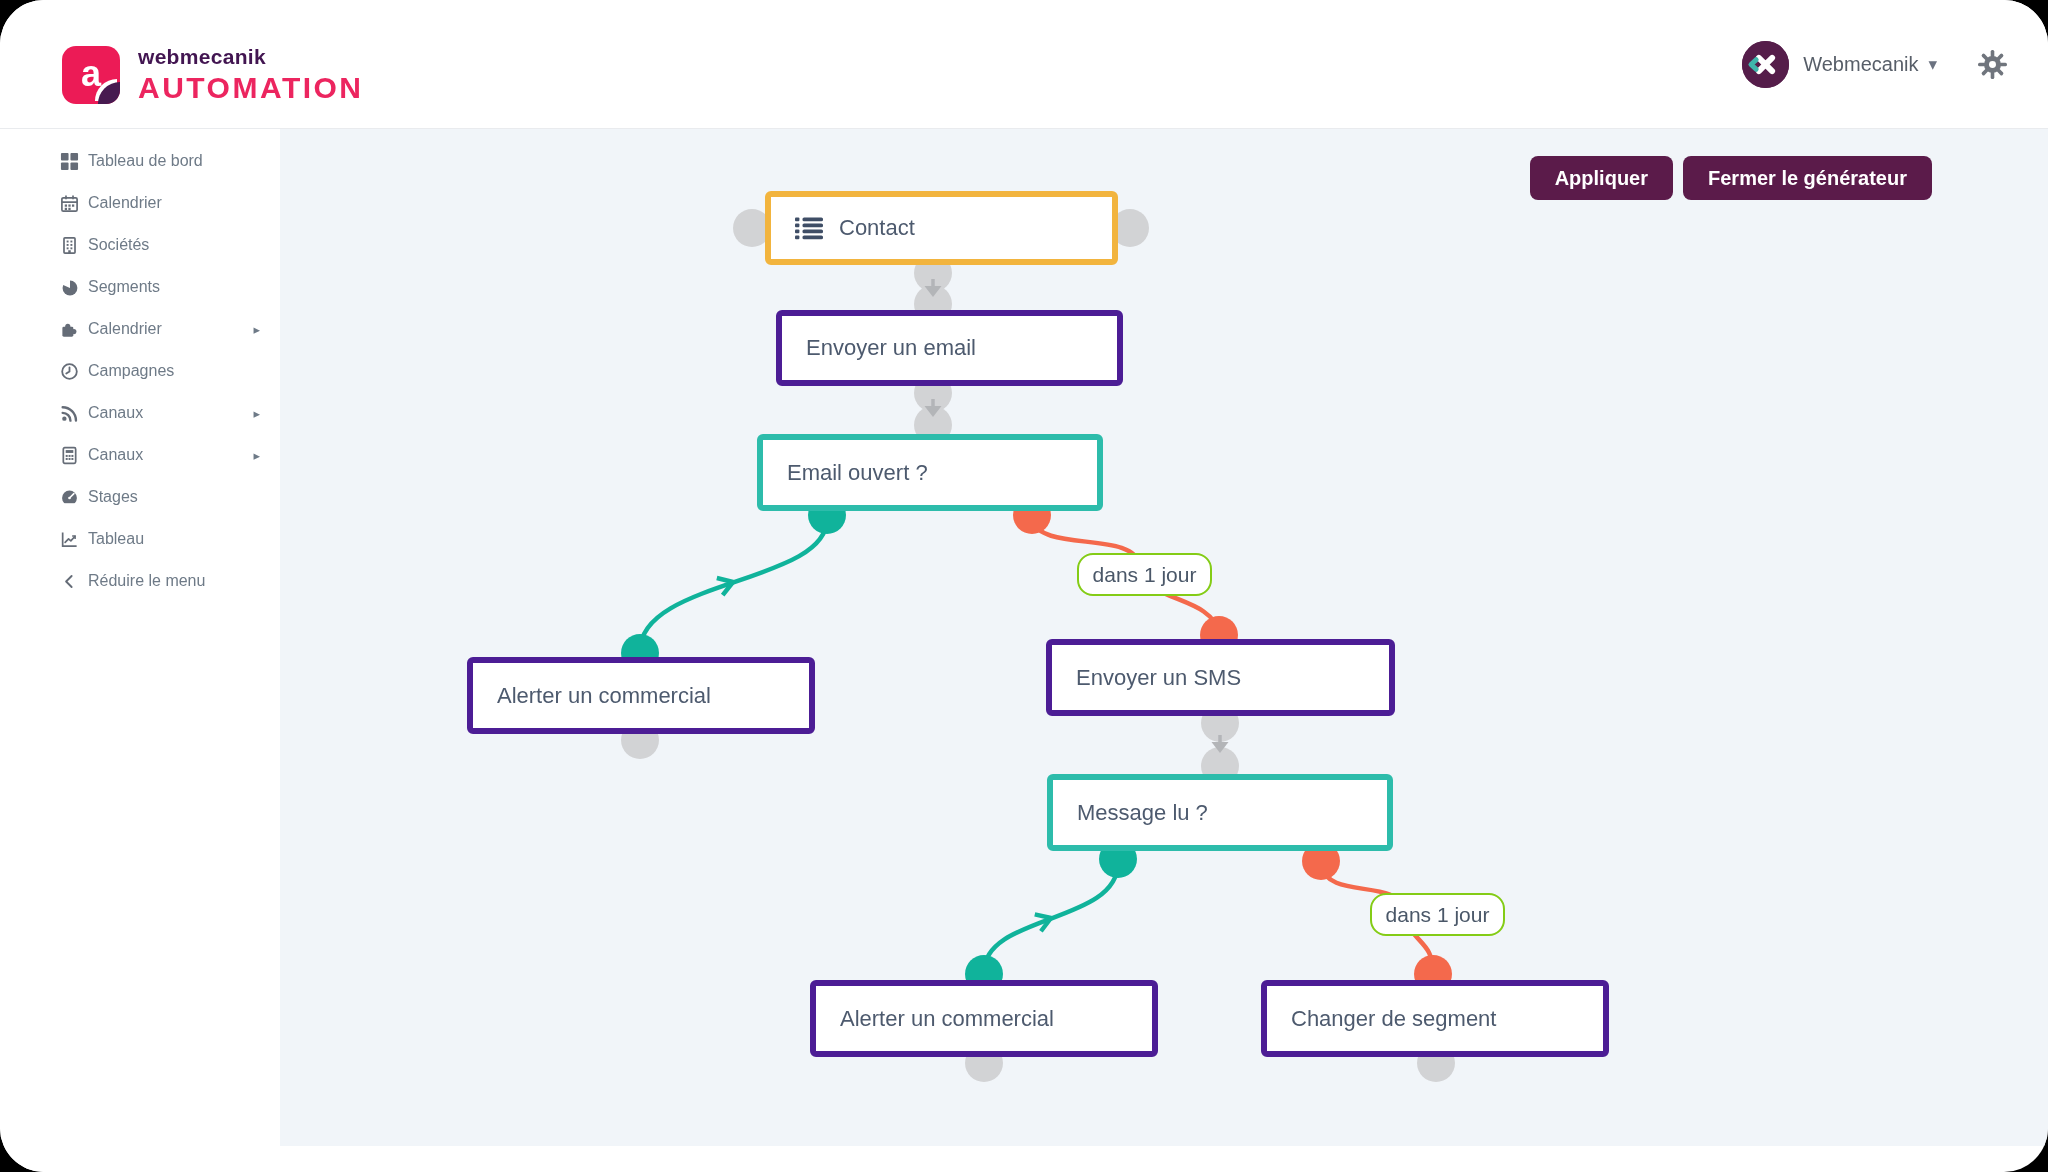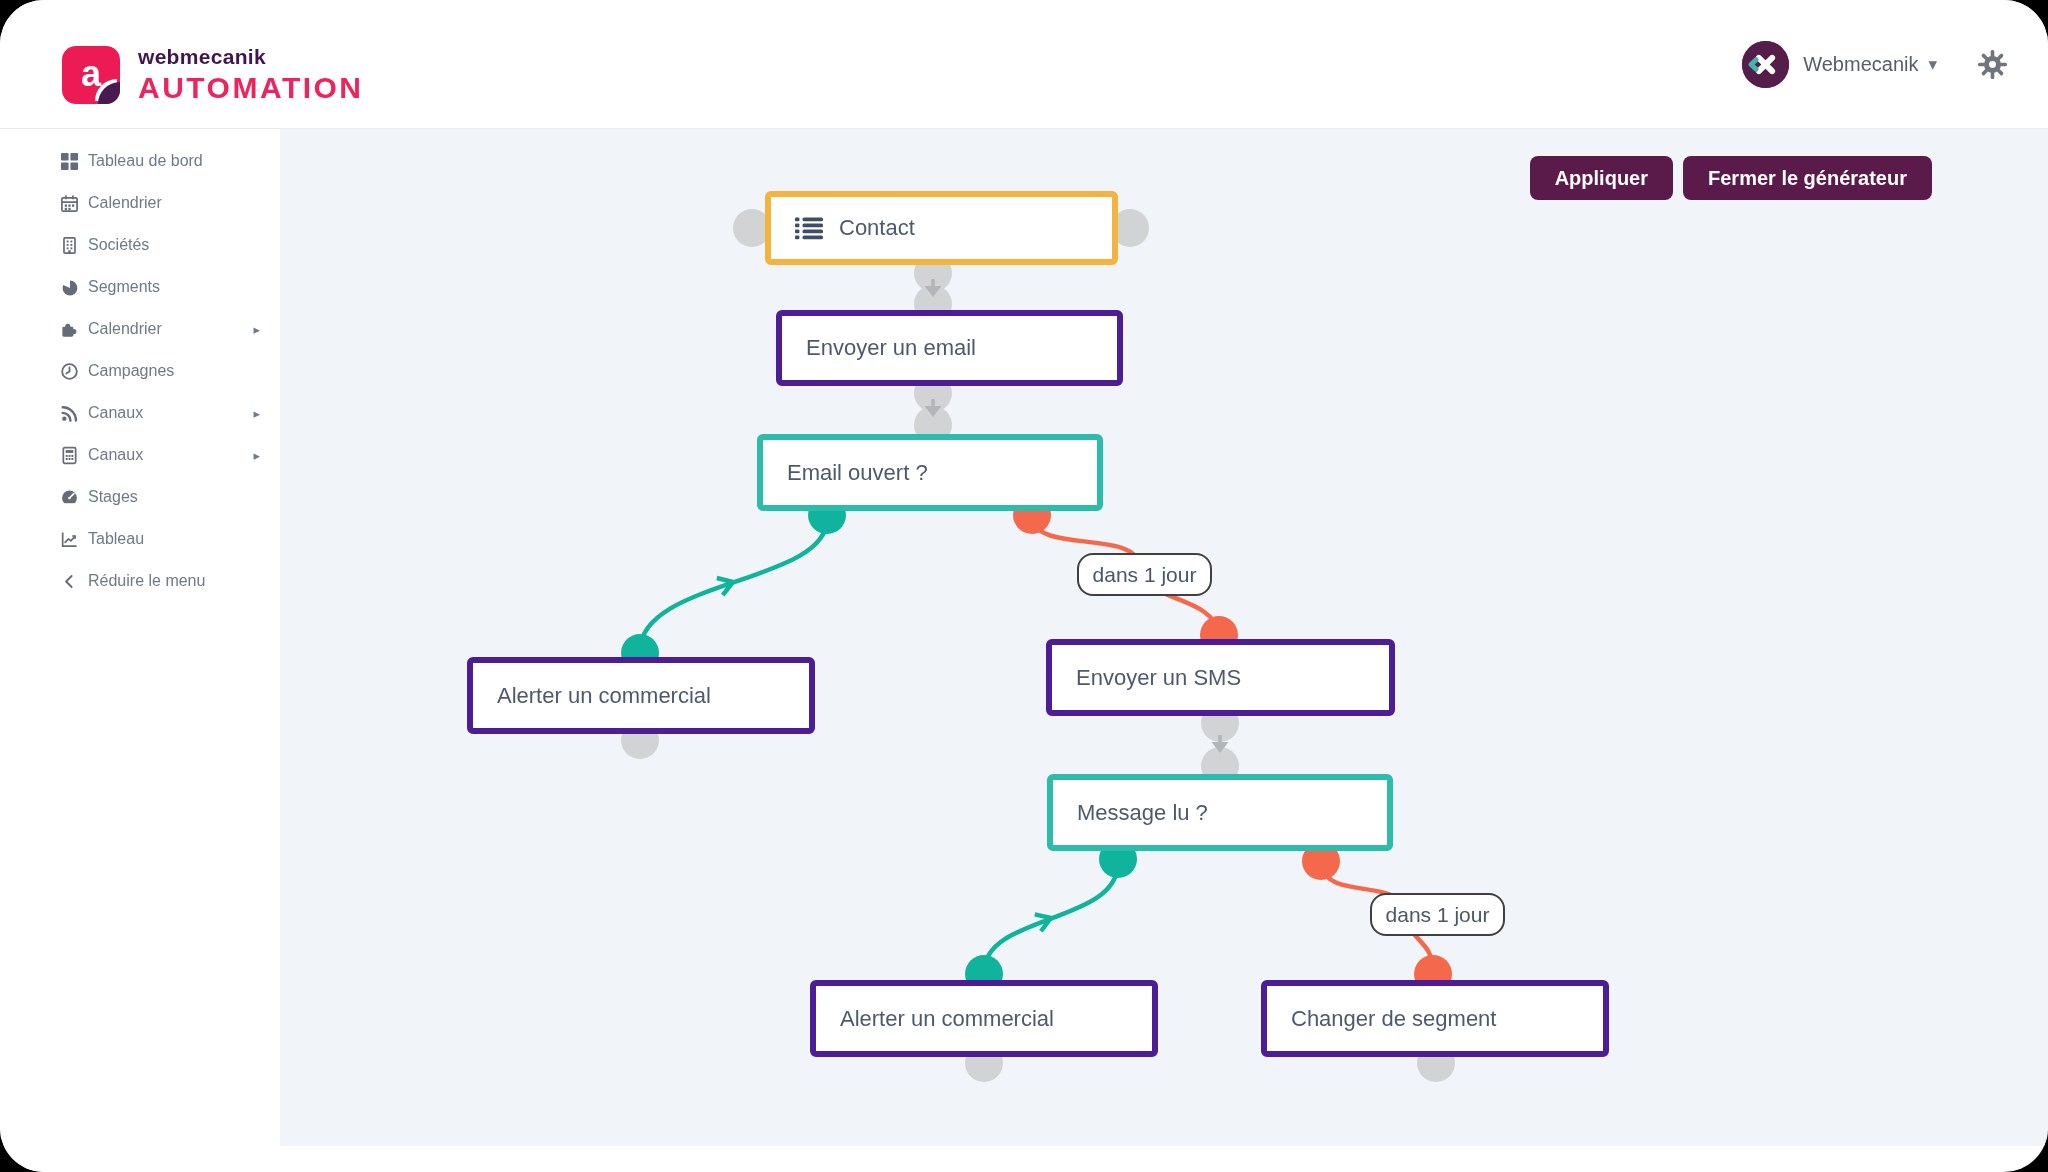--- a/index.html
+++ b/index.html
@@ -33,21 +33,21 @@
   
   .canvas{position:absolute;left:280px;top:129px;width:1768px;height:1017px;background:#f1f5f9;overflow:hidden;z-index:1;}
   .wires{position:absolute;left:0;top:0;}
   .toolbar{position:absolute;top:27px;right:116px;display:flex;gap:10px;z-index:10;}
   .btn{height:44px;padding:0 25px;background:#5b1b4a;color:#fff;border:none;border-radius:8px;font-family:"Liberation Sans",sans-serif;font-size:20px;font-weight:700;cursor:pointer;}
 
   .node{position:absolute;background:#fff;border:6px solid #4c1d95;border-radius:6px;display:flex;align-items:center;padding-left:24px;box-sizing:border-box;font-size:22px;color:#4d5a6e;z-index:3;cursor:pointer;}
   .node--source{border-color:#f2b43e;}
   .node--decision{border-color:#2dbcab;}
   .node .node-icon{display:inline-flex;margin-right:16px;}
-  .pill{position:absolute;background:#fff;border:2px solid #404040;border-radius:16px;display:flex;align-items:center;justify-content:center;box-sizing:border-box;font-size:21px;color:#4a5768;z-index:3;cursor:pointer;}
+  .pill{position:absolute;background:#fff;border:2px solid #84cc16;border-radius:16px;display:flex;align-items:center;justify-content:center;box-sizing:border-box;font-size:21px;color:#4a5768;z-index:3;cursor:pointer;}
 </style>
 </head>
 <body>
 
 <div class="window">
 
   <header class="app-header">
     <div class="brand">
       <div class="logo-square">
         <span class="letter">a</span>

